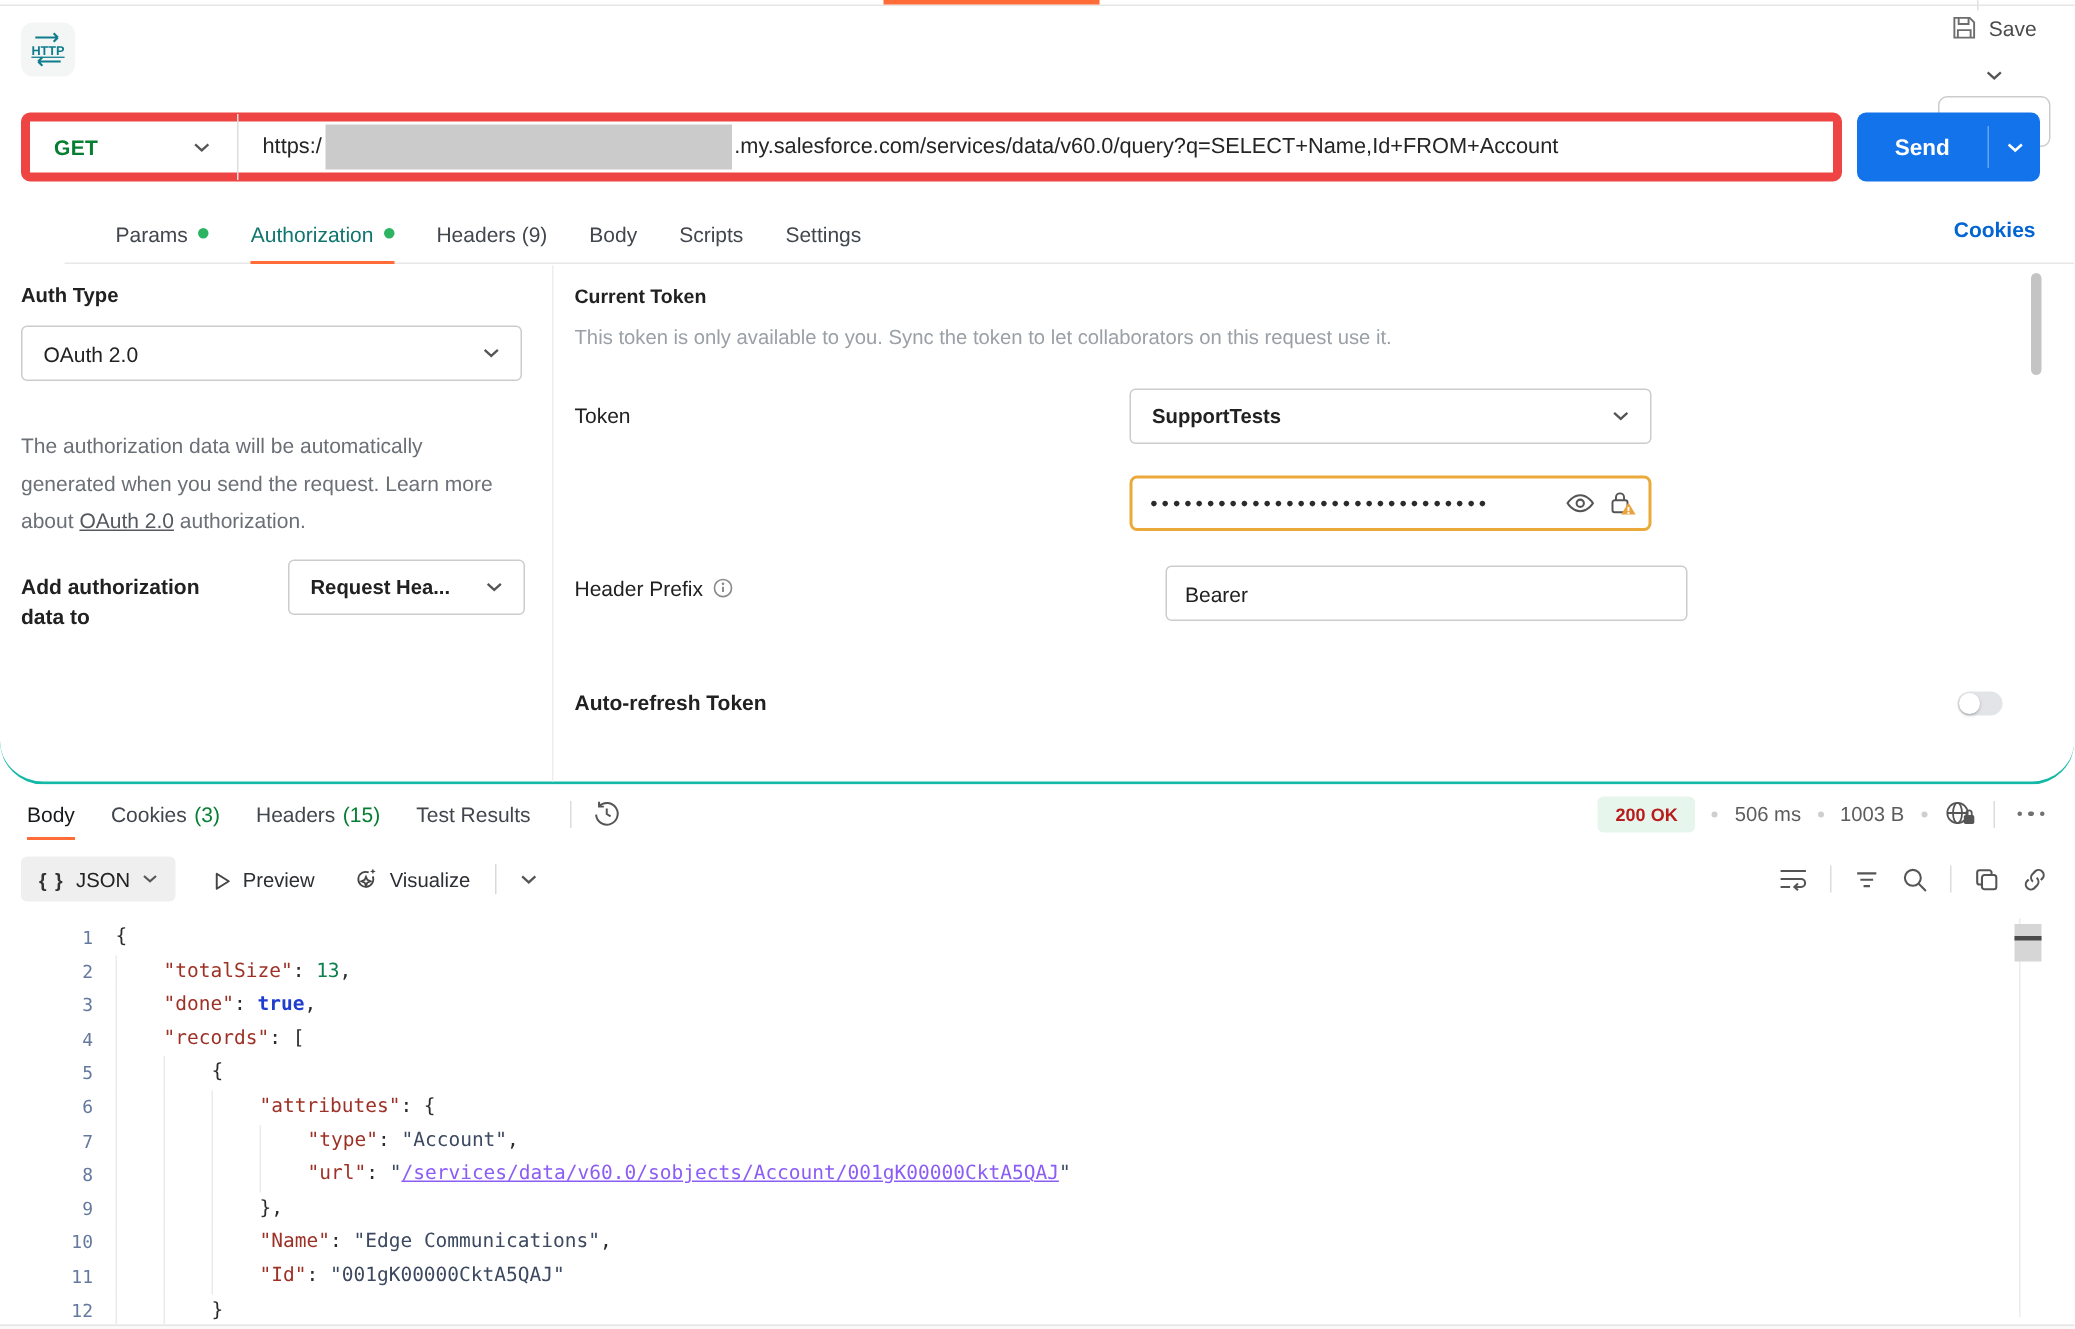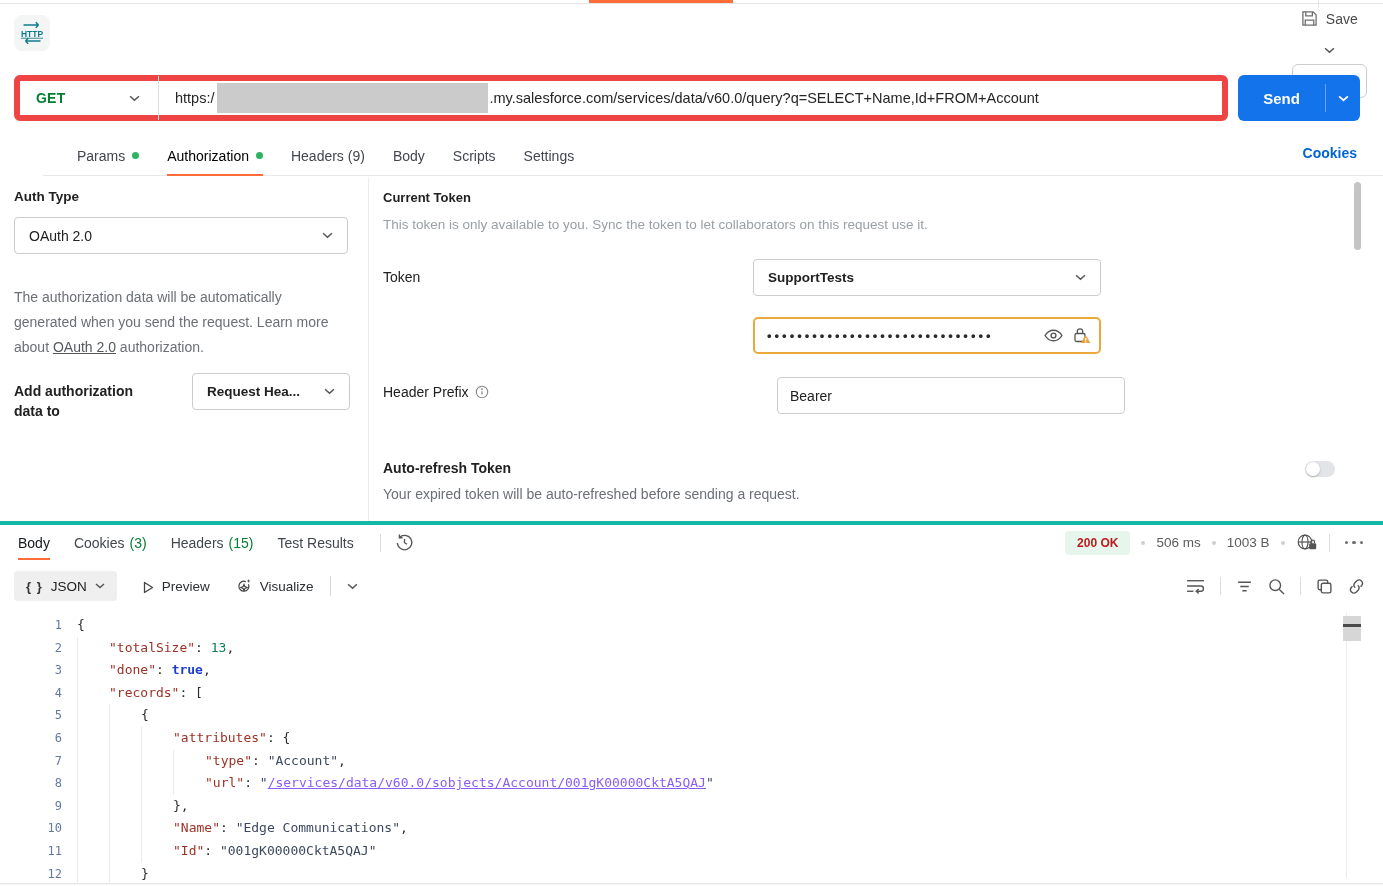--- a/index.html
+++ b/index.html
@@ -32,27 +32,27 @@
   .method-div{width:1px;height:44px;background:#dedede;}
   .requrl{margin-left:16px;font-size:14.5px;color:#252525;white-space:nowrap;display:flex;align-items:center;}
   .send{position:absolute;left:1238px;top:75px;width:122px;height:46px;background:#1273eb;border-radius:6px;display:flex;overflow:hidden;}
   .send-main{flex:1;display:flex;align-items:center;justify-content:center;color:#fff;font-size:15px;font-weight:700;}
   .send-sep{width:1px;background:rgba(255,255,255,.35);margin:9px 0;}
   .send-chev{width:34px;display:flex;align-items:center;justify-content:center;}
 
   
   .reqtabs{position:absolute;top:136px;left:0;right:0;height:40px;border-bottom:1px solid #e8e8e8;display:flex;align-items:center;padding-left:34px;gap:28px;box-sizing:border-box;margin-left:43px;}
   .tab{font-size:14px;color:#42464d;height:100%;display:flex;align-items:center;gap:7px;position:relative;cursor:pointer;}
-  .tab.active{color:#000000;}
+  .tab.active{color:#0f766e;}
   .tab.active::after{content:"";position:absolute;left:0;right:0;bottom:-1px;height:2px;background:#ff6c37;}
   .gdot{width:7px;height:7px;border-radius:50%;background:#2db463;}
   .cookies-link{position:absolute;right:26px;top:145px;color:#0265d2;font-size:14px;font-weight:700;cursor:pointer;}
 
   
-  .auth{position:absolute;top:177px;left:0;right:0;height:344px;border-bottom:4px solid #14b8a6;box-sizing:content-box;}
+  .auth{position:absolute;top:177px;left:0;right:0;height:344px;border-bottom:2px solid #14b8a6;box-sizing:content-box;border-radius:29px;}
   .auth-div{position:absolute;left:368px;top:0;bottom:0;width:1px;background:#ededed;}
   .lbl-b{font-size:13.5px;font-weight:700;color:#212121;}
   .select{border:1px solid #ccc;border-radius:4px;height:37px;box-sizing:border-box;display:flex;align-items:center;justify-content:space-between;padding:0 14px;background:#fff;font-size:14px;color:#212121;cursor:pointer;}
   .gray-note{color:#9aa0a5;font-size:13.5px;}
   .para{font-size:14px;color:#6b6f76;line-height:25px;}
   .para a{color:#55595e;text-decoration:underline;}
   .field{border:1px solid #ccc;border-radius:4px;height:37px;box-sizing:border-box;display:flex;align-items:center;padding:0 12px;font-size:14px;color:#212121;background:#fff;}
   .masked{border:2px solid #eba93b;border-radius:5px;height:37px;box-sizing:border-box;display:flex;align-items:center;padding:0 8px 0 12px;background:#fff;}
   .mask-dots{flex:1;font-size:13px;font-weight:700;letter-spacing:3px;color:#2b2b2b;overflow:hidden;white-space:nowrap;}
   .mask-ic{display:flex;align-items:center;gap:10px;}
@@ -253,21 +253,20 @@
     </span>
   </div>
   <div class="abs field" style="left:753px;top:200px;width:348px;margin-left:24px;">
     <span>Bearer</span>
   </div>
 
   <div class="abs lbl-b" style="left:383px;top:283px;font-size:14px;">Auto-refresh Token</div>
   <div class="abs toggle" style="left:1305px;top:284px;">
     <div class="knob"></div>
   </div>
-  <div class="abs" style="left:383px;top:309px;font-size:14px;color:#6b6f76;">Your expired token will be auto-refreshed before sending a request.</div>
 </div>
 <div class="auth-scroll"></div>
 
 <div class="resheader">
   <div class="rtab active">
     <span>Body</span>
   </div>
   <div class="rtab">
     <span>Cookies</span>
     <span class="rcount">(3)</span>

